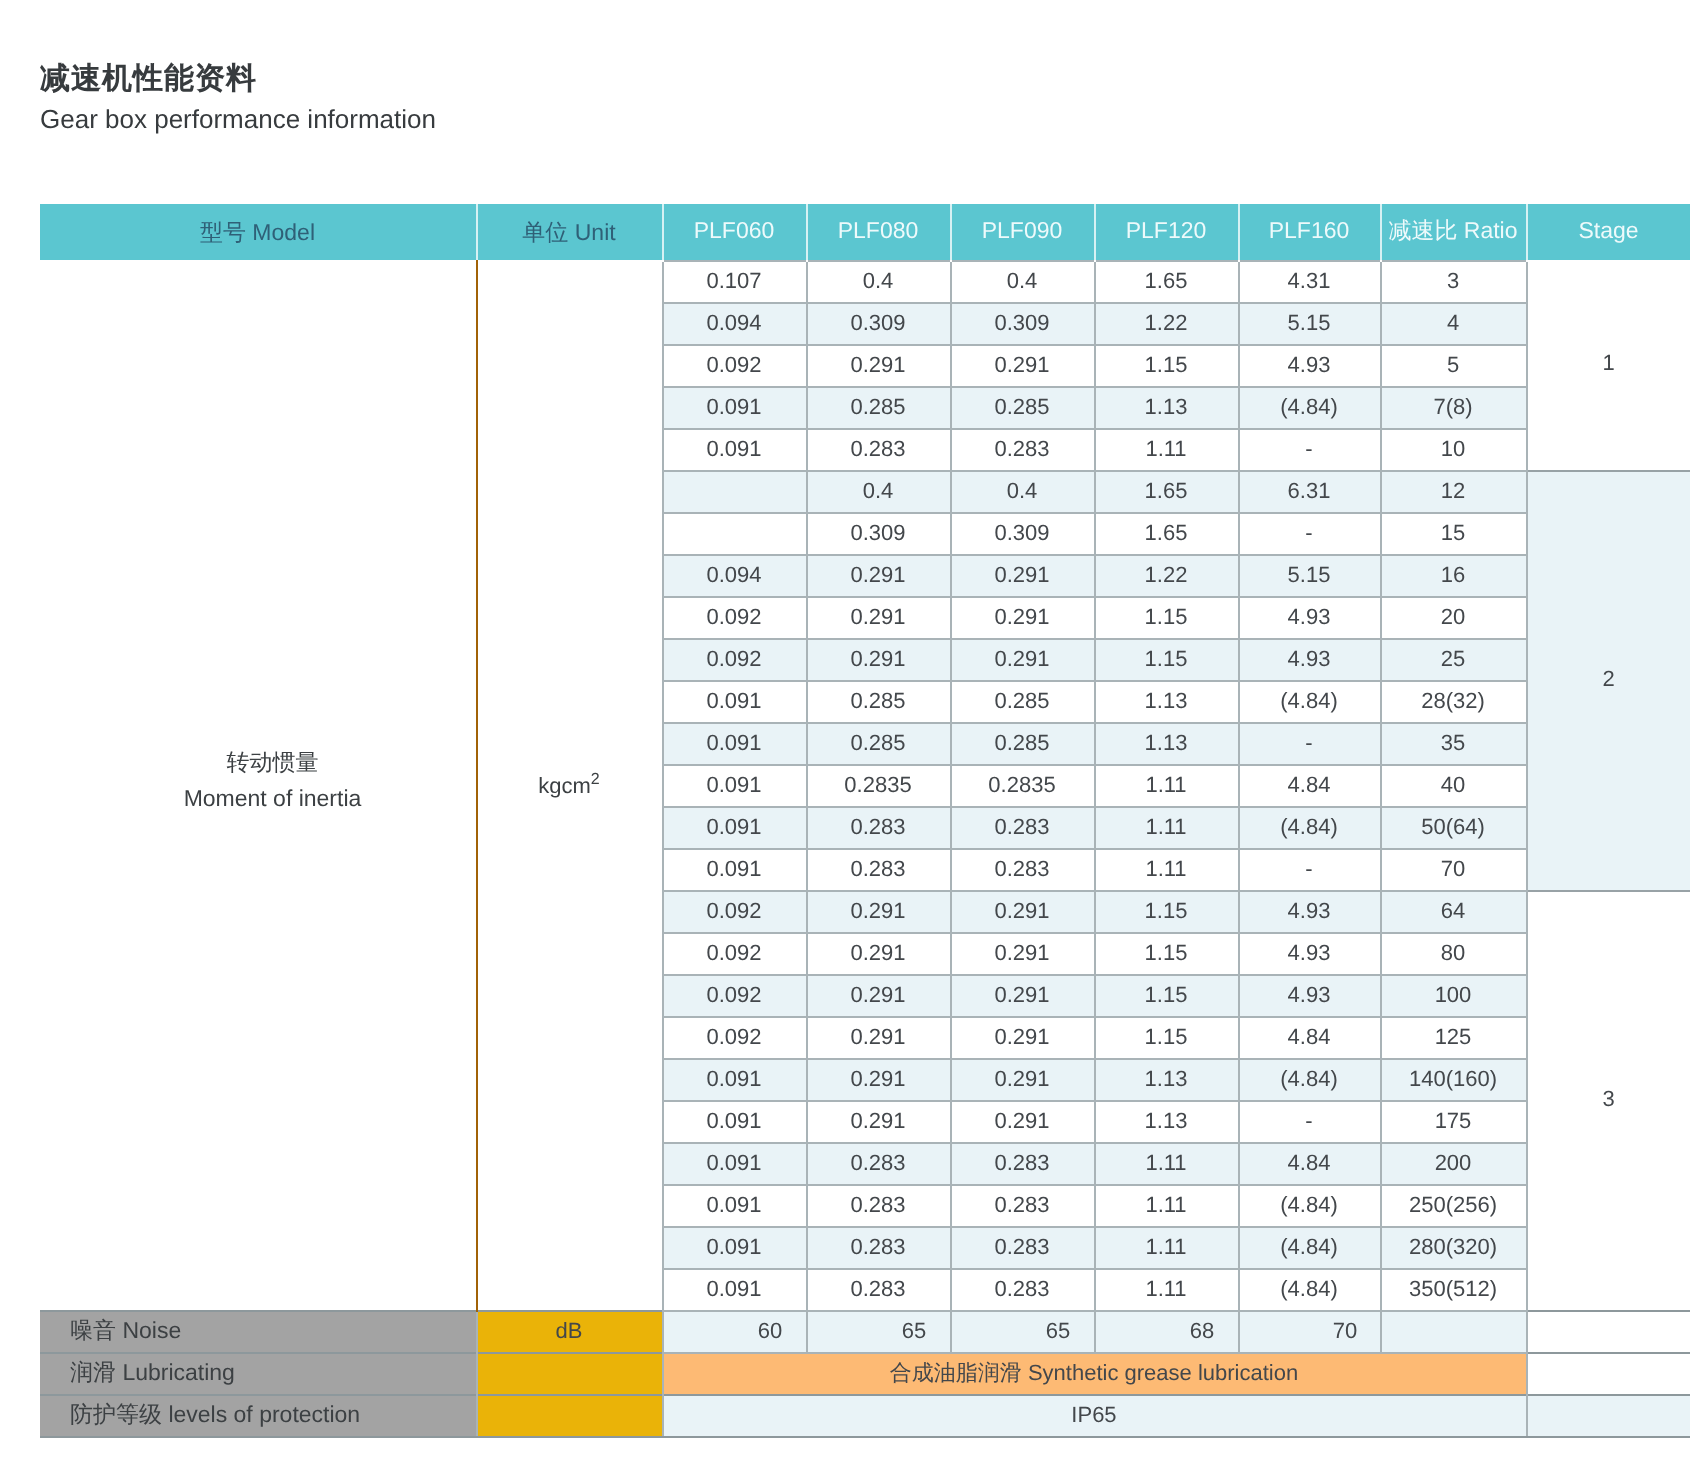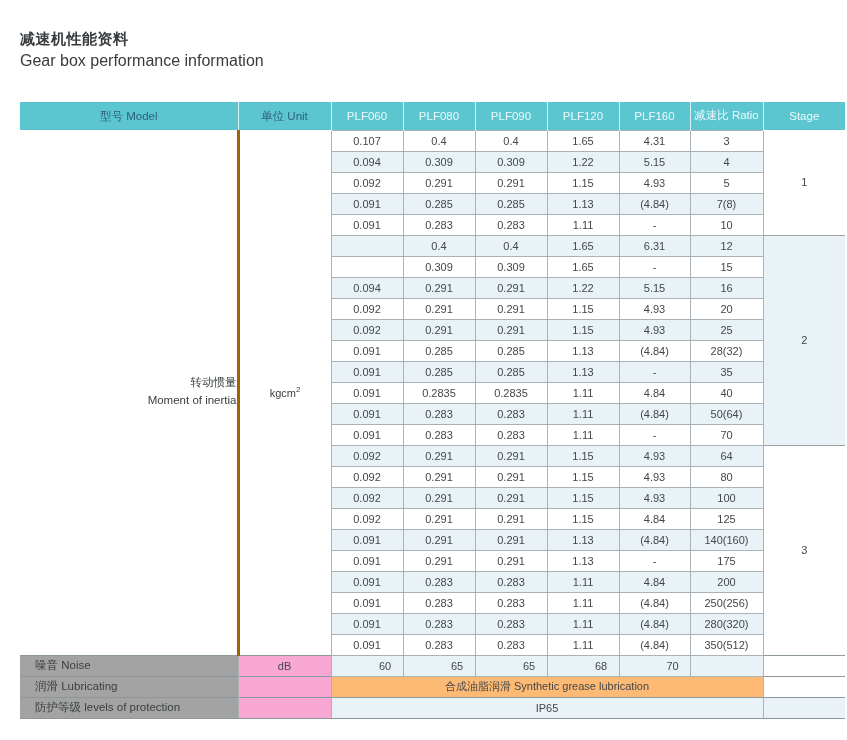--- a/index.html
+++ b/index.html
@@ -11,21 +11,21 @@
     overflow: hidden;
   }
   .page { position: relative; width: 847px; height: 740px; background: #fff; }
 
   .title-zh {
     position: absolute; left: 20px; top: 30px;
     font-size: 15px; font-weight: bold; color: #373b3e; letter-spacing: 0.5px;
   }
   .title-en {
     position: absolute; left: 20px; top: 52px;
-    font-size: 16px; font-weight: normal; color: #373b3e;
+    font-size: 13px; font-weight: normal; color: #373b3e;
   }
 
   table.perf {
     position: absolute; left: 20px; top: 102px;
     width: 825px;
     border-collapse: collapse; table-layout: fixed;
   }
 
   
   thead th {
@@ -43,22 +43,22 @@
   td {
     height: 21px;
     font-size: 11px;
     text-align: center; vertical-align: middle;
     color: #43474b;
   }
   td.val-cell { border: 1px solid #a9b3b7; background: #ffffff; }
   tr.alt td.val-cell { background: var(--row-alt-bg, #e9f3f7); }
 
   td.label-cell {
-    border-right: 3px solid #a16207;
-    text-align: right; padding-left: 15px;
+    border-right: 1px solid #a16207;
+    text-align: center; padding-left: 15px;
     font-size: 11.5px; color: #3c4043; background: #fff;
     line-height: 1.55;
   }
   td.unit-cell {
     border-right: 1px solid #a9b3b7;
     background: #fff; font-size: 11px; color: #3c4043;
   }
   td.unit-cell sup { font-size: 8px; }
 
   td.stage-cell {
@@ -70,21 +70,21 @@
   tbody#inertia-body tr:first-child td.stage-cell { border-top: none; }
 
   
   tbody.footer td { border-top: 1px solid #8d989c; height: 21px; }
   tbody.footer tr:last-child td { border-bottom: 1px solid #8d989c; }
   td.foot-label {
     text-align: left; padding-left: 15px;
     font-size: 11.5px; color: #3c4043; background: #a3a3a3;
     border-right: 1px solid #a9b3b7;
   }
-  td.foot-unit { background: #f9a8d4; border-right: 1px solid #a9b3b7; font-size: 11px; }
+  td.foot-unit { background: #eab308; border-right: 1px solid #a9b3b7; font-size: 11px; }
   td.span-cell { background: #fdba74; font-size: 11px; }
   td.span-cell.shaded { background: var(--row-alt-bg, #e9f3f7); }
   tbody.footer td.val-cell { border-left: 1px solid #a9b3b7; border-right: 1px solid #a9b3b7; }
   tbody.footer td.shaded.val-cell { background: var(--row-alt-bg, #e9f3f7); padding-left: 36px; }
   tbody.footer td.stage-cell { border-top: 1px solid #8d989c; }
 </style>
 </head>
 <body>
 
 <div class="page">

